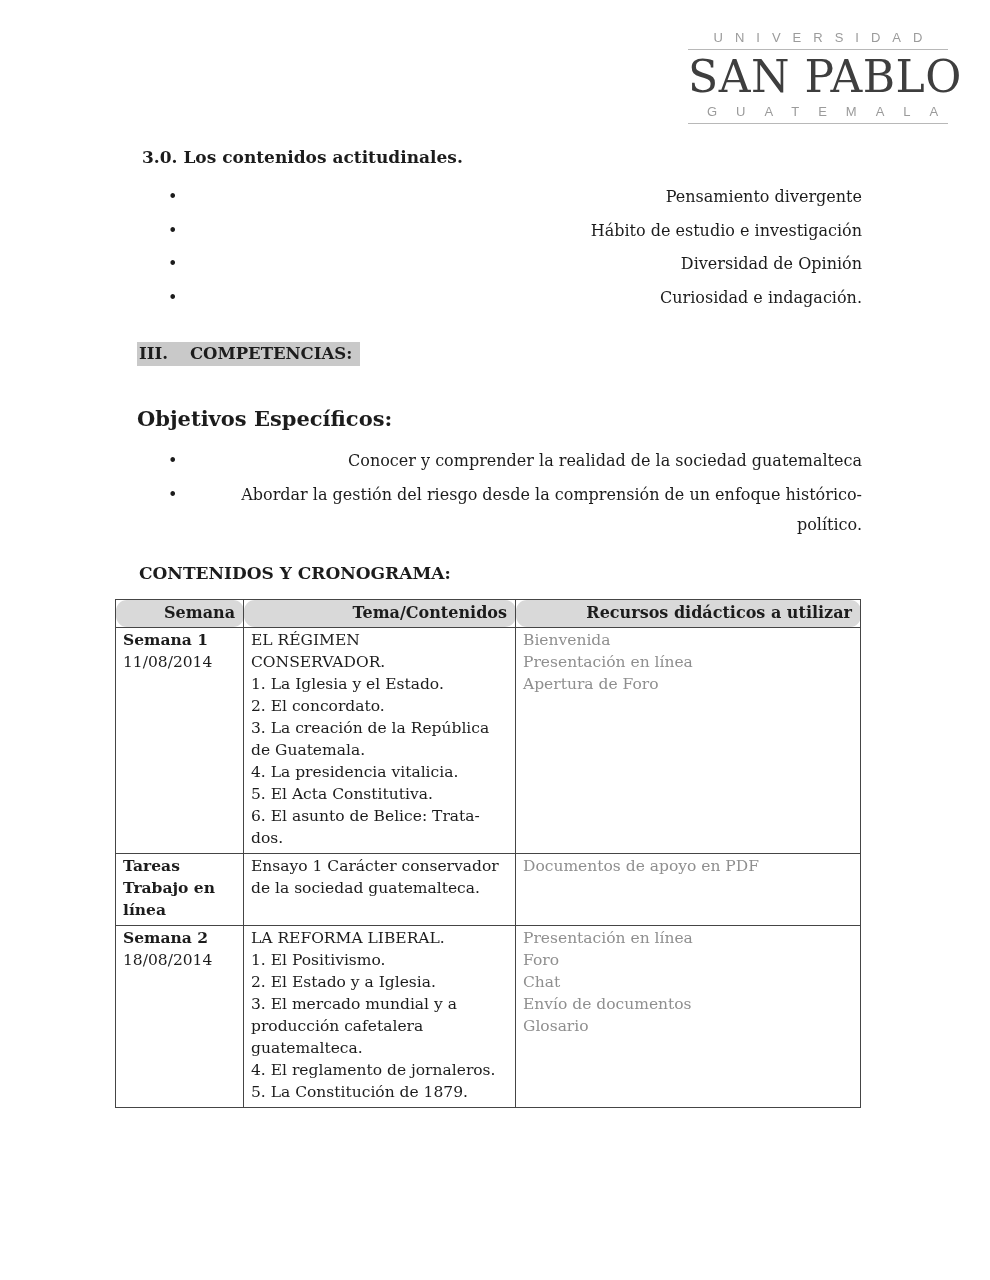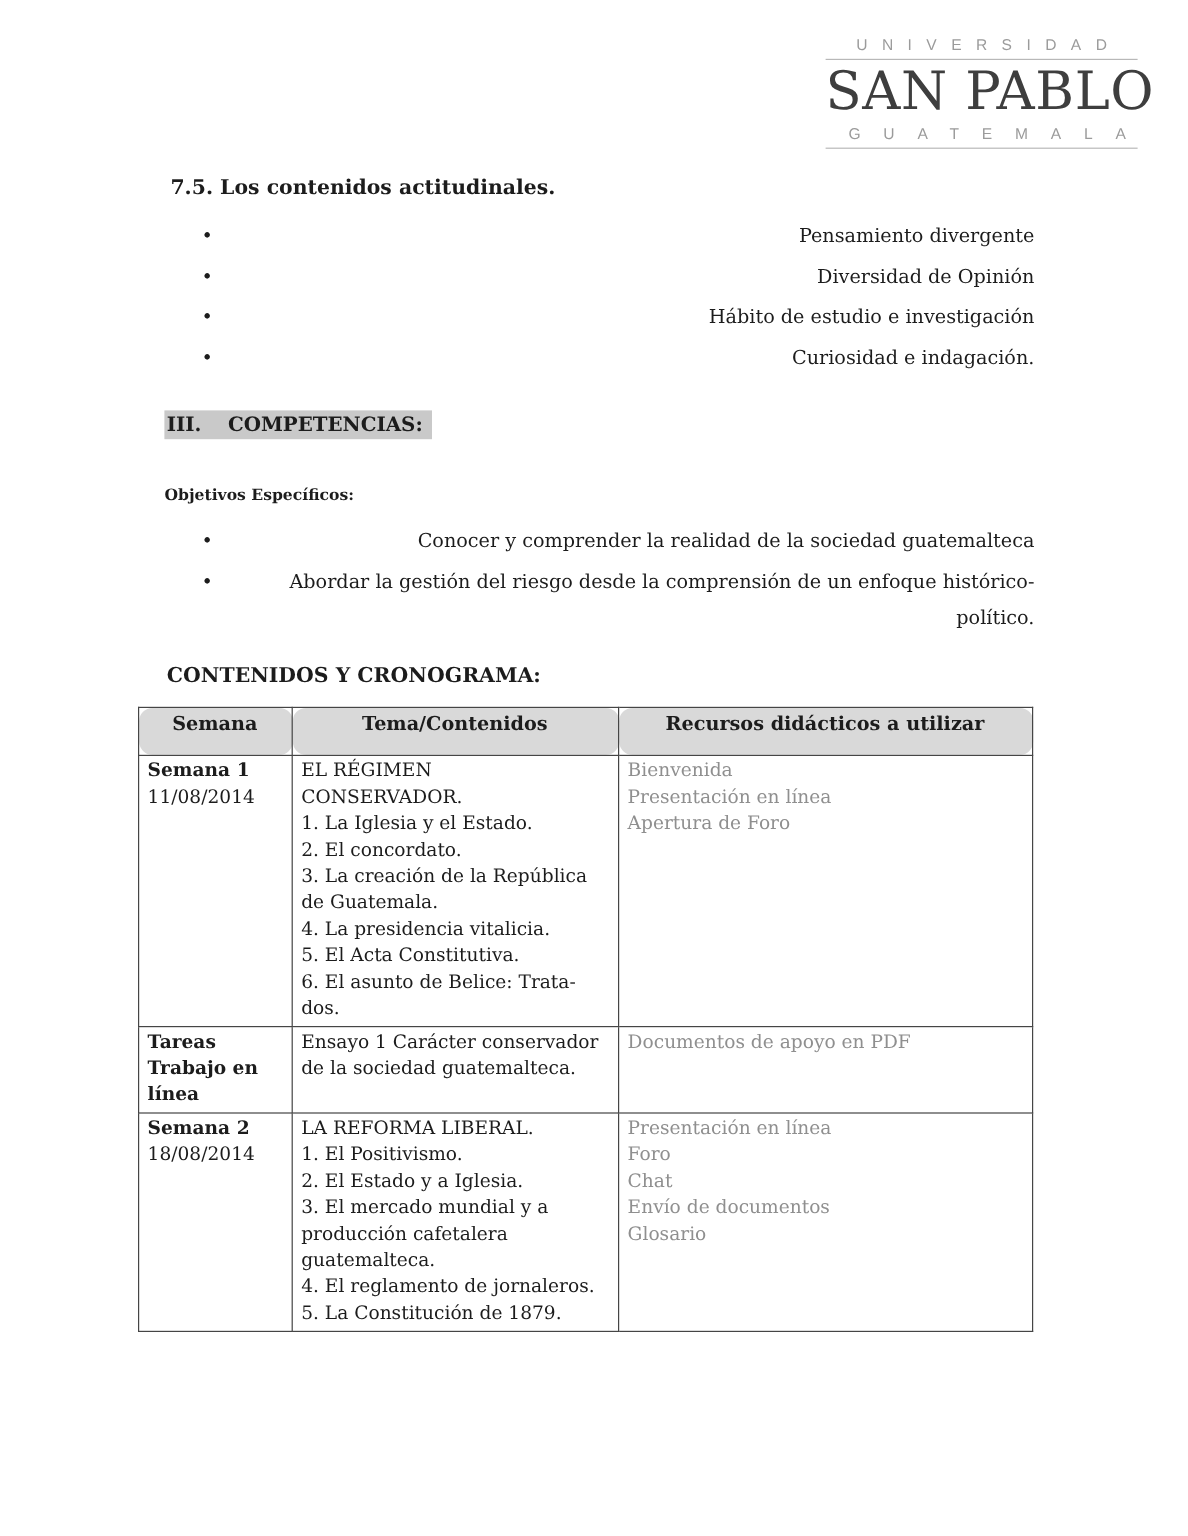--- a/index.html
+++ b/index.html
@@ -38,64 +38,64 @@
   }
   .bullet-item::before { content:"\2022"; position:absolute; left:31px; top:0; }
   .bold-items .bullet-item { font-weight:bold; text-align:justify; }
 
   .competencias {
     margin-top:26px; display:inline-block; font-weight:bold; font-size:16.5px;
     background:var(--highlight,#c9c9c9); padding:2px 8px 3px 2px;
   }
   .comp-num { margin-right:22px; }
 
-  .objetivos-heading { margin-top:40px; font-size:13px; font-weight:bold; }
+  .objetivos-heading { margin-top:40px; font-size:21px; font-weight:bold; }
   .objetivos { margin-top:12px; }
 
   .cronograma-heading { margin-top:24px; font-size:17px; font-weight:bold; margin-left:2px; }
 
   
   table.schedule {
     margin:16px 0 0 -22px; width:745px; border-collapse:collapse;
     table-layout:fixed;
   }
   table.schedule th, table.schedule td {
     border:1px solid var(--border,#454545); vertical-align:top;
     padding:1px 8px 4px 7px; font-size:15.5px; line-height:1.42;
   }
   table.schedule th {
-    background:var(--header-bg,#d9d9d9); text-align:center; font-size:16px;
-    padding-top:2px; padding-bottom:14px;border-radius:11px;
+    background:var(--header-bg,#d9d9d9); text-align:right; font-size:16px;
+    padding-top:2px; padding-bottom:2px;border-radius:11px;
   }
   .w-bold { font-weight:bold; }
   .c-rec { color:var(--muted,#8f8f8f); }
   .ln { display:block; }
 </style>
 </head>
 <body>
 
 <div class="page">
 
   <div class="logo">
     <div class="logo-top">UNIVERSIDAD</div>
     <div class="logo-name">SAN PABLO</div>
     <div class="logo-bottom">GUATEMALA</div>
   </div>
 
   <div class="content">
 
-    <h2 class="h-section">7.5. Los contenidos actitudinales.</h2>
+    <h2 class="h-section">3.0. Los contenidos actitudinales.</h2>
 
     <ul class="bullets">
 
         <li class="bullet-item"><span>Pensamiento divergente</span></li>
 
+        <li class="bullet-item"><span>Hábito de estudio e investigación</span></li>
+
         <li class="bullet-item"><span>Diversidad de Opinión</span></li>
-
-        <li class="bullet-item"><span>Hábito de estudio e investigación</span></li>
 
         <li class="bullet-item"><span>Curiosidad e indagación.</span></li>
       </ul>
 
     <div class="competencias">
       <span class="comp-num">III.</span><span class="comp-label">COMPETENCIAS:</span>
     </div>
 
     <h3 class="objetivos-heading">Objetivos Específicos:</h3>
 

